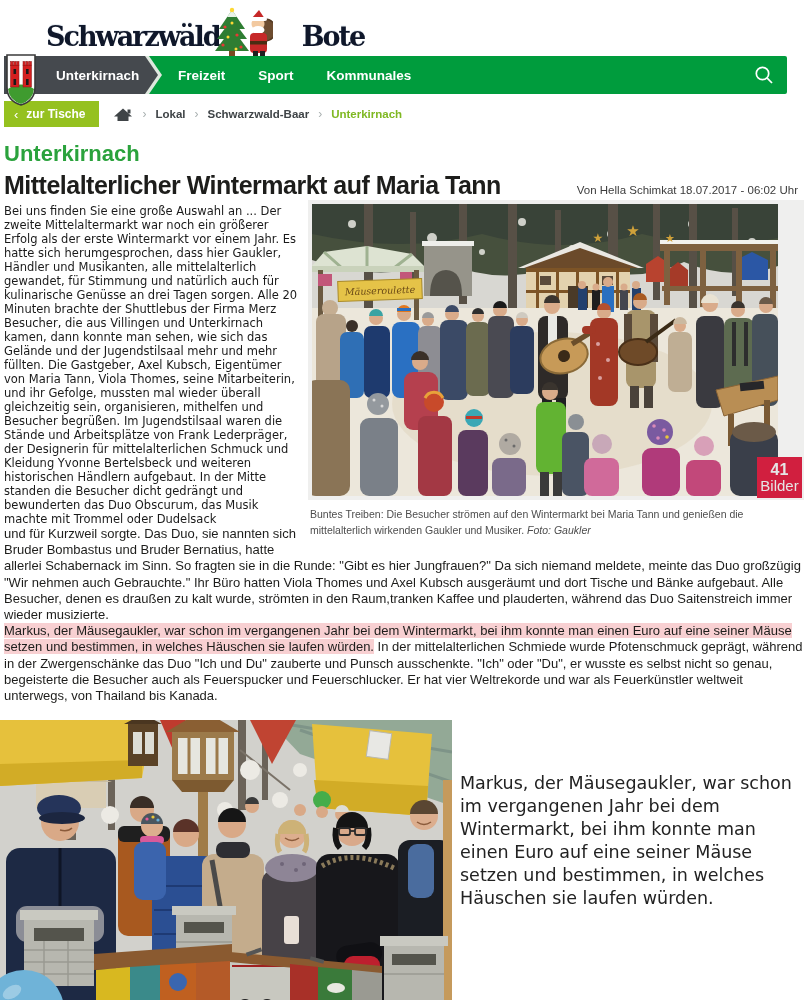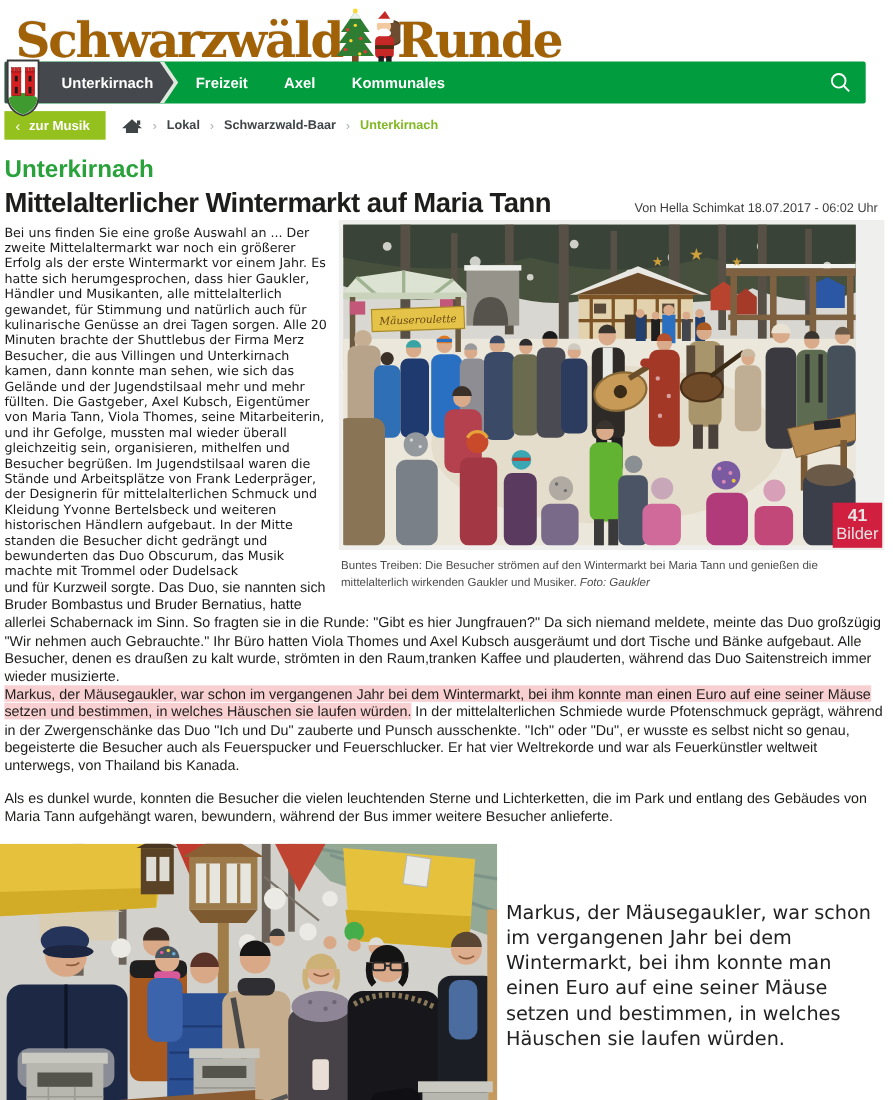--- a/index.html
+++ b/index.html
@@ -3,23 +3,23 @@
 <meta charset="utf-8">
 <style>
   * { margin:0; padding:0; box-sizing:border-box; }
   body { background:#fff; }
   .page { width:812px; height:1000px; overflow:hidden; background:#fff;
           font-family:"Liberation Sans", sans-serif; position:relative; }
 
   
   .masthead { padding:7px 0 0 14px; height:56px; position:relative; }
   .logo { display:flex; align-items:center; cursor:pointer; }
-  .logo-text { font-family:"DejaVu Serif", serif; font-weight:bold; font-size:44px;
-               letter-spacing:-2px; color:#a16207; line-height:44px;
-               text-shadow:0 -1px 0 #e8edf2; }
+  .logo-text { font-family:"DejaVu Serif", serif; font-weight:bold; font-size:27px;
+               letter-spacing:-2px; color:#0f172a; line-height:44px;
+               text-shadow:0 -1px 0 #e8edf2;margin-left:32px; }
   .logo-icon { margin:0 -3px 4px -5px; }
 
   
   .navbar { margin:0 25px 0 4px; height:38px; background:#009c3d; border-radius:2px;
             display:flex; align-items:center; position:relative; }
   .crest { position:absolute; left:1px; top:-3px; z-index:3; }
   .seg-wrap { position:relative; height:38px; width:160px; flex:0 0 auto; }
   .seg-white { position:absolute; left:0; top:0; height:38px; width:158px; background:#dfe8df;
                clip-path:polygon(0 0, calc(100% - 13px) 0, 100% 50%, calc(100% - 13px) 100%, 0 100%); }
   .seg-dark { position:absolute; left:0; top:0; height:38px; width:154px; background:#45494e;
@@ -104,21 +104,21 @@
           <polygon points="36,12 44,3 50,12" fill="#c62828"></polygon>
           <rect x="35" y="10" width="17" height="4" rx="2" fill="#fff"></rect>
           <circle cx="51" cy="8" r="2.2" fill="#fff"></circle>
           <ellipse cx="43" cy="23" rx="6.5" ry="4" fill="#fff"></ellipse>
           <rect x="35" y="26" width="17" height="20" rx="4" fill="#c62828"></rect>
           <rect x="35" y="34" width="17" height="3.5" fill="#4a2c12"></rect>
           <rect x="38" y="44" width="5" height="7" fill="#1f1f1f"></rect>
             <rect x="45" y="44" width="5" height="7" fill="#1f1f1f"></rect>
         </svg>
       </span>
-      <span class="logo-text">Runde</span>
+      <span class="logo-text">Bote</span>
     </div>
   </header>
 
   <nav class="navbar">
     <span class="crest">
       <svg width="32" height="54" viewBox="0 0 32 54">
         <path d="M2,2 H30 V34 Q30,48 16,52 Q2,48 2,34 Z" fill="#fdfdfd" stroke="#3a3a3a" stroke-width="1.6"></path>
         <path d="M3,36 Q16,27 29,36 L29,36 Q28,47 16,51 Q4,47 3,36 Z" fill="#3f9b2f"></path>
         <g fill="#d42020" stroke="#8a1414" stroke-width="0.5">
           <rect x="5.5" y="12" width="8.5" height="22"></rect>
@@ -137,35 +137,35 @@
       </svg>
     </span>
     <div class="seg-wrap">
       <div class="seg-white"></div>
       <div class="seg-dark">
           <span>Unterkirnach</span>
         </div>
     </div>
     <div class="nav-items">
       <span>Freizeit</span>
-      <span>Axel</span>
+      <span>Sport</span>
       <span>Kommunales</span>
     </div>
     <span class="nav-search">
       <svg width="22" height="22" viewBox="0 0 22 22">
         <circle cx="9.5" cy="9.5" r="6.2" fill="none" stroke="#fff" stroke-width="1.7"></circle>
         <line x1="14.2" y1="14.2" x2="19" y2="19" stroke="#fff" stroke-width="1.7"></line>
       </svg>
     </span>
   </nav>
 
   <div class="crumb-row">
     <span class="btn-region">
         <span class="chev">‹</span>
-        <span>zur Musik</span>
+        <span>zur Tische</span>
       </span>
     <span class="crumb-home">
       <svg width="20" height="15" viewBox="0 0 20 15">
         <path d="M1,9.5 L10,1.5 L19,9.5 L15.5,9.5 L15.5,14 L4.5,14 L4.5,9.5 Z" fill="#3f4447"></path>
         <rect x="14.5" y="2.5" width="3" height="4" fill="#3f4447"></rect>
       </svg>
     </span>
     <span class="crumb-sep">›</span>
     <span class="crumb-link">Lokal</span>
     <span class="crumb-sep">›</span>
@@ -394,21 +394,20 @@
           <div class="n">41</div>
           <div class="l">Bilder</div>
         </div>
       </div>
       <figcaption class="caption"><span>Buntes Treiben: Die Besucher strömen auf den Wintermarkt bei Maria Tann und genießen die mittelalterlich wirkenden Gaukler und Musiker.</span> <span class="credit">Foto: Gaukler</span></figcaption>
     </figure>
 
     <p class="teaser">Bei uns finden Sie eine große Auswahl an ... Der zweite Mittelaltermarkt war noch ein größerer Erfolg als der erste Wintermarkt vor einem Jahr. Es hatte sich herumgesprochen, dass hier Gaukler, Händler und Musikanten, alle mittelalterlich gewandet, für Stimmung und natürlich auch für kulinarische Genüsse an drei Tagen sorgen. Alle 20 Minuten brachte der Shuttlebus der Firma Merz Besucher, die aus Villingen und Unterkirnach kamen, dann konnte man sehen, wie sich das Gelände und der Jugendstilsaal mehr und mehr füllten. Die Gastgeber, Axel Kubsch, Eigentümer von Maria Tann, Viola Thomes, seine Mitarbeiterin, und ihr Gefolge, mussten mal wieder überall gleichzeitig sein, organisieren, mithelfen und Besucher begrüßen. Im Jugendstilsaal waren die Stände und Arbeitsplätze von Frank Lederpräger, der Designerin für mittelalterlichen Schmuck und Kleidung Yvonne Bertelsbeck und weiteren historischen Händlern aufgebaut. In der Mitte standen die Besucher dicht gedrängt und bewunderten das Duo Obscurum, das Musik machte mit Trommel oder Dudelsack</p>
     <p class="bodytx">und für Kurzweil sorgte. Das Duo, sie nannten sich Bruder Bombastus und Bruder Bernatius, hatte allerlei Schabernack im Sinn. So fragten sie in die Runde: "Gibt es hier Jungfrauen?" Da sich niemand meldete, meinte das Duo großzügig "Wir nehmen auch Gebrauchte." Ihr Büro hatten Viola Thomes und Axel Kubsch ausgeräumt und dort Tische und Bänke aufgebaut. Alle Besucher, denen es draußen zu kalt wurde, strömten in den Raum,tranken Kaffee und plauderten, während das Duo Saitenstreich immer wieder musizierte.</p>
     <p class="bodytx"><span class="hl">Markus, der Mäusegaukler, war schon im vergangenen Jahr bei dem Wintermarkt, bei ihm konnte man einen Euro auf eine seiner Mäuse setzen und bestimmen, in welches Häuschen sie laufen würden.</span><span> In der mittelalterlichen Schmiede wurde Pfotenschmuck geprägt, während in der Zwergenschänke das Duo "Ich und Du" zauberte und Punsch ausschenkte. "Ich" oder "Du", er wusste es selbst nicht so genau, begeisterte die Besucher auch als Feuerspucker und Feuerschlucker. Er hat vier Weltrekorde und war als Feuerkünstler weltweit unterwegs, von Thailand bis Kanada.</span></p>
-    <p class="bodytx mt">Als es dunkel wurde, konnten die Besucher die vielen leuchtenden Sterne und Lichterketten, die im Park und entlang des Gebäudes von Maria Tann aufgehängt waren, bewundern, während der Bus immer weitere Besucher anlieferte.</p>
     <div class="clear"></div>
   </div>
 
   <div class="bottom">
     <figure class="figure2">
       <svg width="452" height="290" viewBox="0 0 452 290">
         <rect width="452" height="290" fill="#d2d1cc"></rect>
         <g fill="#6b6359">
           <rect x="66" y="0" width="10" height="120"></rect>
             <rect x="108" y="10" width="7" height="100"></rect>

